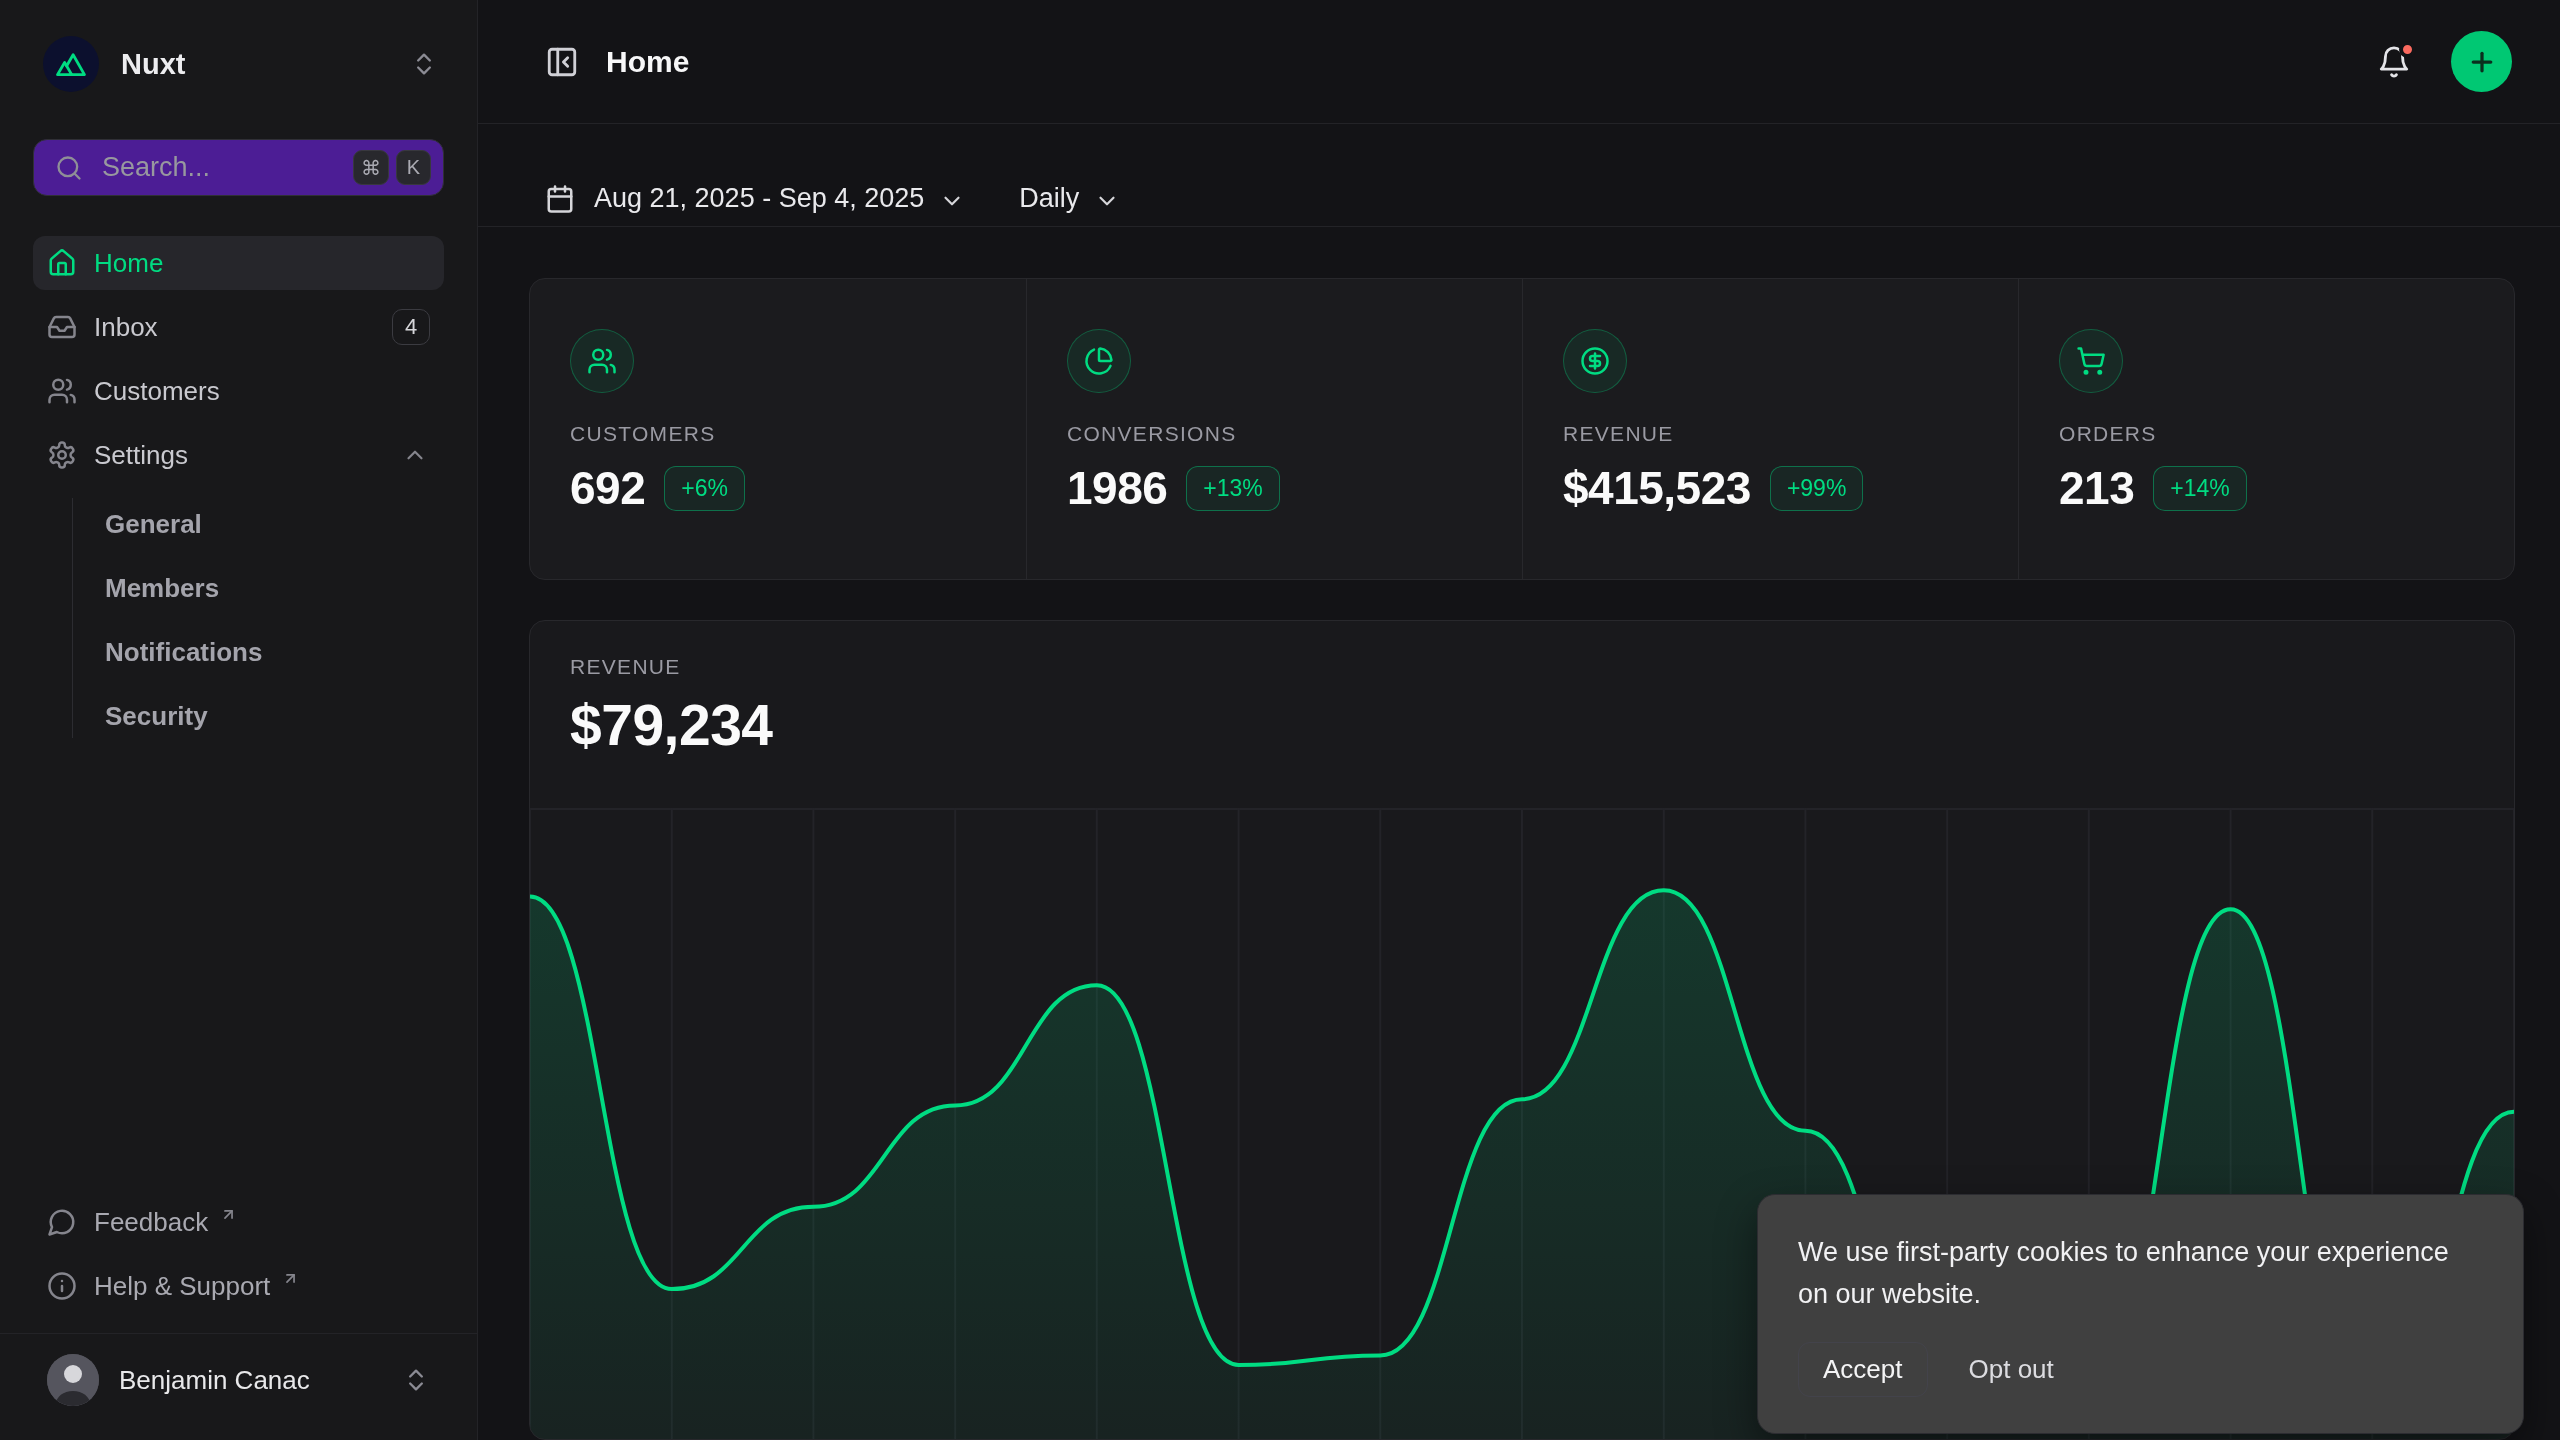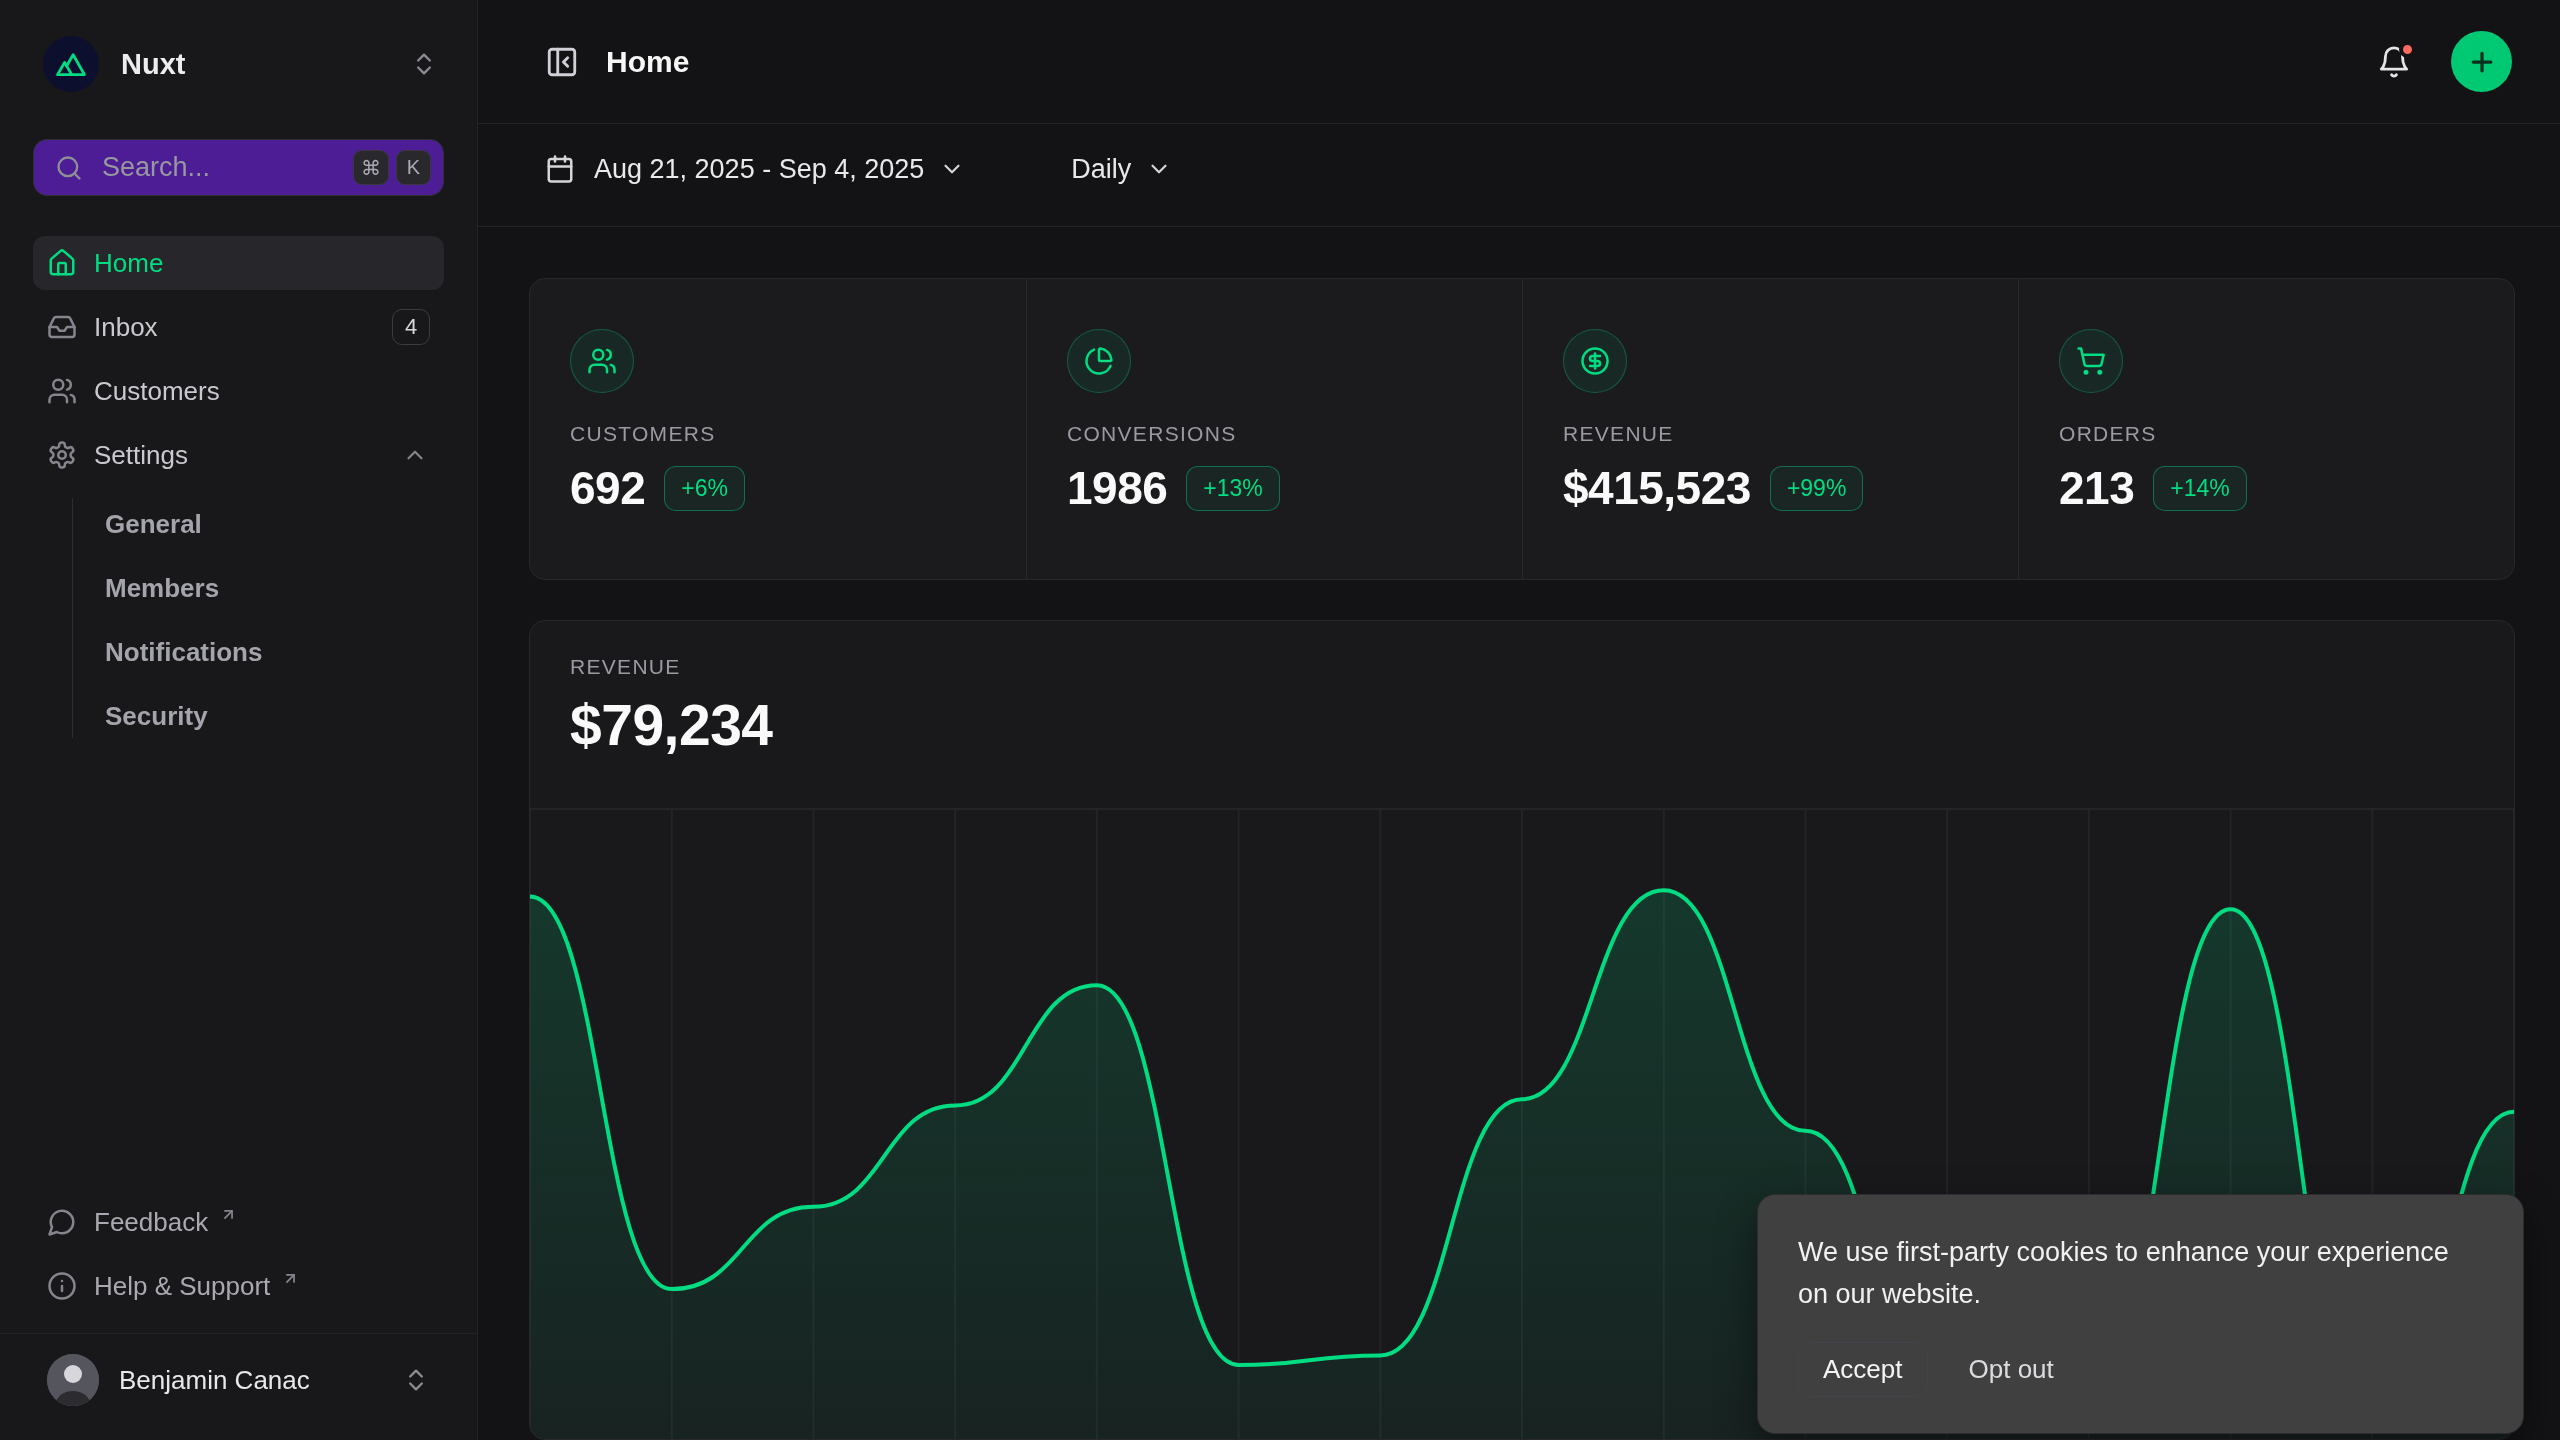--- a/index.html
+++ b/index.html
@@ -54,25 +54,25 @@
 
   
   .main{flex:1;display:flex;flex-direction:column;min-width:0}
   .topbar{height:124px;border-bottom:1px solid var(--border-soft);display:flex;align-items:center;padding:0 48px 0 67px;flex-shrink:0}
   .topbar .icon.panel{color:#d0d0d6}
   .page-title{margin-left:27px;font-size:30px;font-weight:700;color:#f7f7f8;flex:1}
   .bell-wrap{position:relative;color:#e4e4e8;margin-right:40px}
   .bell-dot{position:absolute;top:-4px;right:-5px;width:17px;height:17px;border-radius:50%;background:var(--red);border:4px solid var(--bg)}
   .plus-btn{width:61px;height:61px;border-radius:50%;background:var(--green-btn);display:flex;align-items:center;justify-content:center;color:#0b2f1e;border:none}
 
-  .toolbar{height:103px;border-bottom:1px solid var(--border-soft);display:flex;align-items:center;padding:0 48px 12px 67px;flex-shrink:0}
+  .toolbar{height:103px;border-bottom:1px solid var(--border-soft);display:flex;align-items:flex-end;padding:0 48px 12px 67px;flex-shrink:0}
   .toolbar .icon{color:#d6d6da}
   .date-label{margin-left:19px;font-size:27px;font-weight:500;color:#e9e9ec}
   .chev{color:#8e8e96;margin-left:15px}
-  .daily-label{margin-left:106px;font-size:27px;font-weight:500;color:#e9e9ec}
+  .daily-label{margin-left:54px;font-size:27px;font-weight:500;color:#e9e9ec}
 
   .content{flex:1;padding:51px 45px 0 51px;display:flex;flex-direction:column;min-height:0}
 
   .stats{display:grid;grid-template-columns:1fr 1fr 1fr 1fr;height:302px;background:var(--bg-card);
     border:1px solid var(--border);border-radius:16px;flex-shrink:0;overflow:hidden}
   .stat-cell{padding:50px 40px 0 40px;border-left:1px solid var(--border)}
   .stat-cell:first-child{border-left:none}
   .stat-icon{width:64px;height:64px;border-radius:50%;background:rgba(0,220,130,.08);border:1px solid rgba(0,220,130,.3);
     display:flex;align-items:center;justify-content:center;color:var(--green)}
   .stat-label{margin-top:29px;font-size:21px;letter-spacing:1.3px;color:#9a9aa3;font-weight:500}

